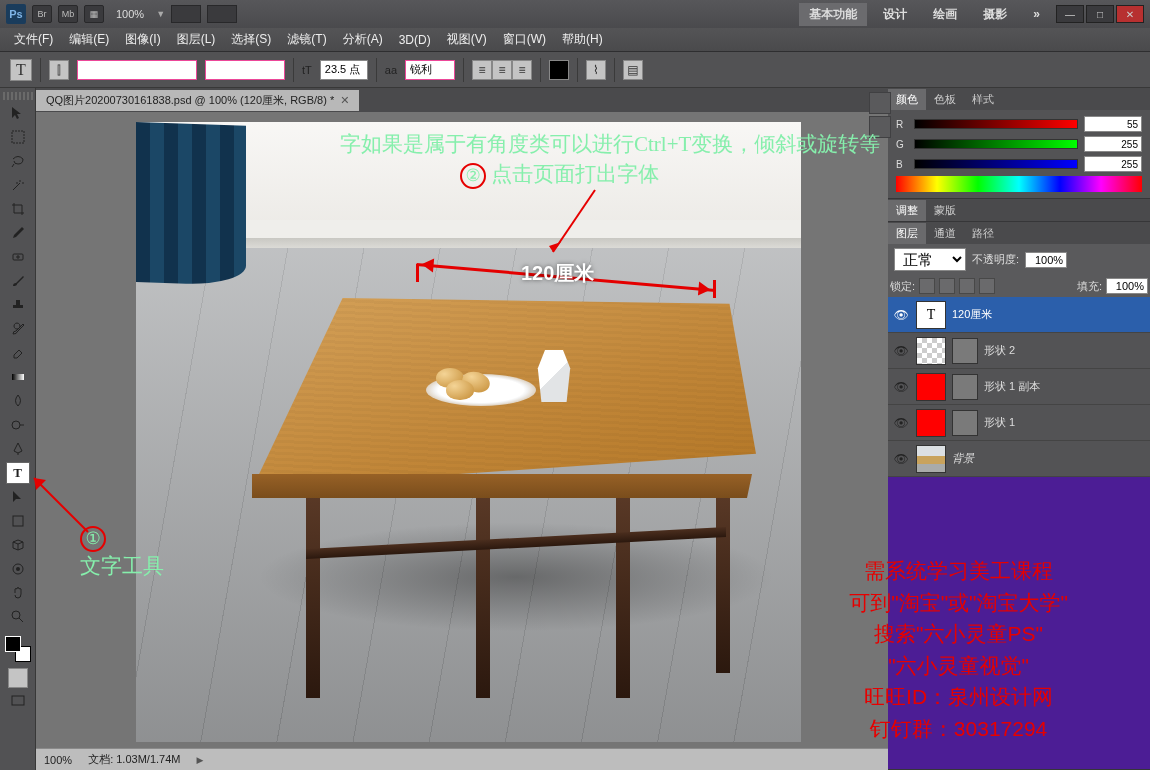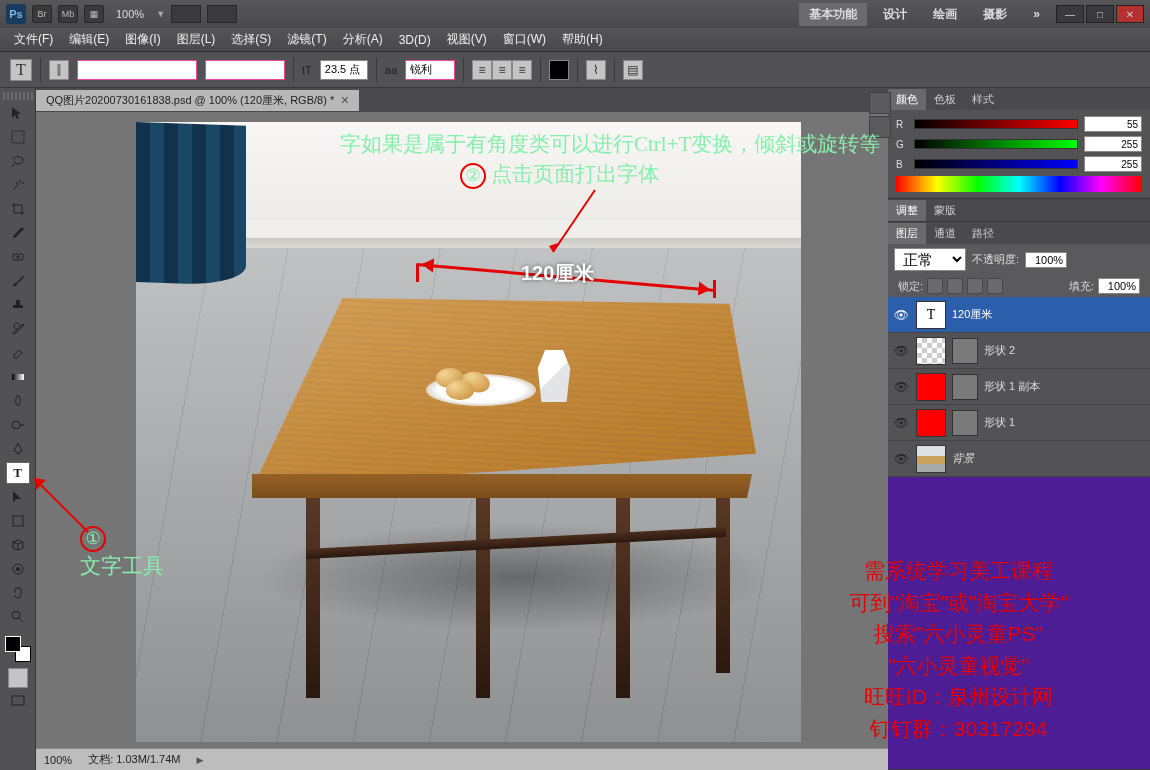--- a/index.html
+++ b/index.html
@@ -110,21 +110,21 @@
 .cs-track { flex: 1; height: 10px; border: 1px solid #333; }
 .cs-r { background: linear-gradient(90deg,#000,#f00); }
 .cs-g { background: linear-gradient(90deg,#000,#0f0); }
 .cs-b { background: linear-gradient(90deg,#000,#00f); }
 .cs-val { width: 58px; height: 16px; background: #fff; color: #000; font-size: 10px; display: flex; align-items: center; justify-content: flex-end; padding-right: 3px; border: 1px solid #888; }
 .spectrum { height: 16px; margin-top: 4px; background: linear-gradient(90deg,red,#ff0,#0f0,#0ff,#00f,#f0f,red); }
 
 .layer-opts { display: flex; align-items: center; gap: 6px; font-size: 11px; color: #ddd; padding: 4px 6px; background: #5a5a5c; }
 .layer-select { background: #fff; color: #000; border: 1px solid #888; font-size: 15px; padding: 1px 4px; width: 72px; }
 .layer-pct { background: #fff; color: #000; border: 1px solid #888; width: 42px; font-size: 11px; text-align: right; padding: 1px 3px; }
-.lock-row { display: flex; align-items: center; gap: 4px; padding: 3px 10px; font-size: 11px; color: #ddd; background: #5a5a5c; }
+.lock-row { display: flex; align-items: center; gap: 4px; padding: 3px 2px; font-size: 11px; color: #ddd; background: #5a5a5c; }
 .lock-icn { width: 16px; height: 16px; background: #6a6a6c; border: 1px solid #484848; }
 
 .layer-list { background: #535355; }
 .layer-row { display: flex; align-items: center; height: 36px; border-bottom: 1px solid #444; padding: 0 4px; gap: 6px; }
 .layer-row.sel { background: #2b5fab; color: #fff; }
 .eye { width: 18px; height: 18px; display: flex; align-items: center; justify-content: center; font-size: 12px; color: #222; }
 .layer-row.sel .eye { color: #fff; }
 .thumb { width: 30px; height: 28px; background: #fff; border: 1px solid #333; display: flex; align-items: center; justify-content: center; font-size: 14px; font-family: Georgia; color: #000; }
 .thumb.red { background: #f00; }
 .thumb.checker { background: repeating-conic-gradient(#ccc 0 25%, #fff 0 50%) 0 0/10px 10px; }

